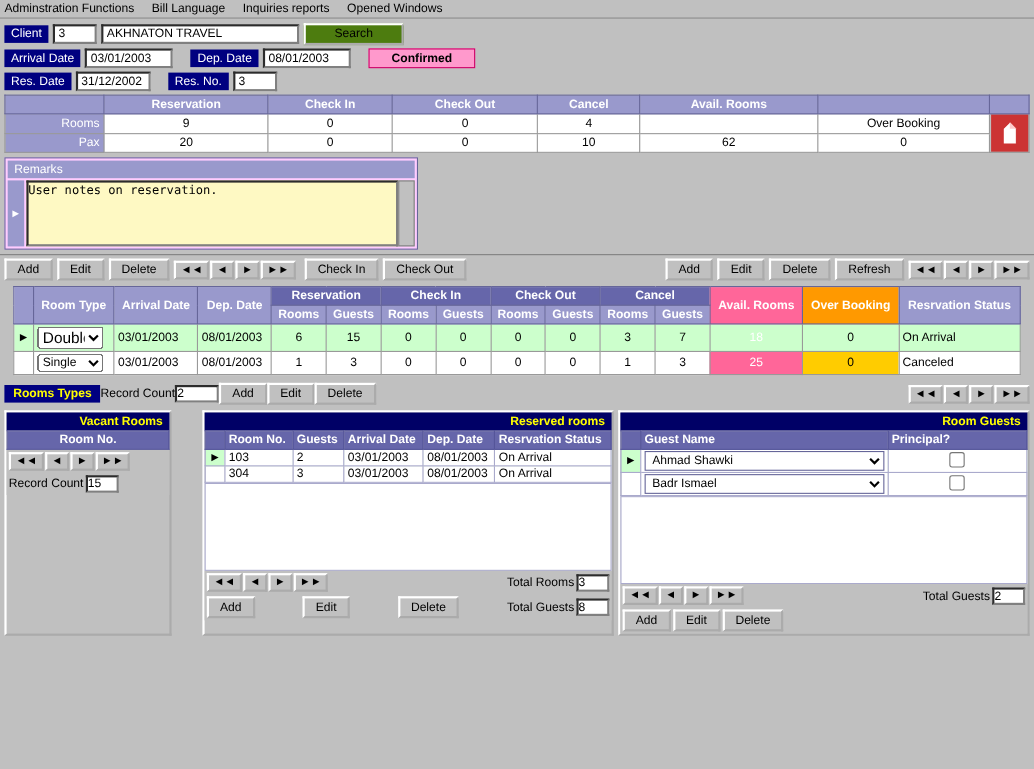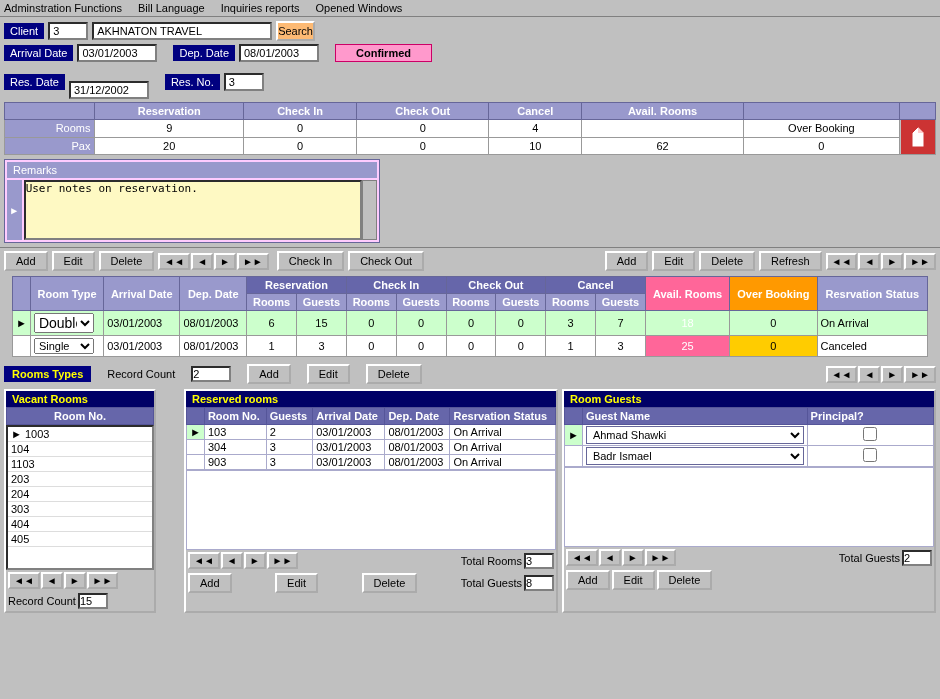--- a/index.html
+++ b/index.html
@@ -13,21 +13,21 @@
     .top-section { display: flex; padding: 4px; gap: 4px; background: #c0c0c0; flex-direction: column; }
     
     .left-panel { flex: 1; }
     .right-panel { width: 376px; }
 
     
     .client-row { display: flex; align-items: center; gap: 4px; margin-bottom: 3px; }
     .field-label { background: #000080; color: white; padding: 2px 6px; font-size: 11px; white-space: nowrap; }
     .field-input { border: 2px inset #808080; background: white; padding: 1px 3px; font-size: 11px; }
     .client-name-input { width: 180px; }
-    .search-btn { background: #fdba74; border: 2px outset #ffffff; padding: 2px 0; cursor: pointer; font-size: 11px; }
+    .search-btn { background: #4d7c0f; border: 2px outset #ffffff; padding: 2px 26px; cursor: pointer; font-size: 11px; }
 
     
     .date-row { display: flex; align-items: center; gap: 4px; margin-bottom: 3px; }
     .confirmed-badge { background: #ff99cc; border: 1px solid #cc0066; padding: 2px 20px; font-size: 11px; font-weight: bold; }
     
     
     .summary-table { width: 100%; border-collapse: collapse; margin-top: 2px; }
     .summary-table th { background: #9999cc; color: white; border: 1px solid #666699; padding: 2px 4px; text-align: center; font-size: 11px; }
     .summary-table td { border: 1px solid #999999; padding: 2px 4px; text-align: center; font-size: 11px; background: white; }
     .overbooking-cell { background: #ff9900; }
@@ -52,21 +52,21 @@
     .main-table-section { padding: 2px 12px; background: #c0c0c0; }
     .main-table { width: 100%; border-collapse: collapse; background: white; }
     .main-table-header-row th { background: #9999cc; color: white; border: 1px solid #666699; padding: 2px 4px; text-align: center; font-size: 11px; }
     .main-table-header-row th.group { background: #6666aa; }
     .main-table td { border: 1px solid #999999; padding: 2px 3px; font-size: 11px; background: white; }
     .main-table td.avail { background: #ff6699; color: white; text-align: center; }
     .main-table td.zero { background: #ffcc00; text-align: center; }
     .current-row td { background: #ccffcc !important; }
     .arrow-cell { width: 12px; background: white; text-align: center; }
 
-    .panel-title { background: #000066; color: #ffff00; padding: 2px 6px; font-size: 11px; text-align: left; font-weight: bold; }
+    .panel-title { background: #000066; color: #ffff00; padding: 2px 6px; font-size: 11px; text-align: right; font-weight: bold; }
     
     .data-table { width: 100%; border-collapse: collapse; }
     .data-table th { background: #6666aa; color: white; border: 1px solid #555599; padding: 2px 3px; font-size: 11px; text-align: left; }
     .data-table td { border: 1px solid #aaaacc; padding: 1px 3px; font-size: 11px; background: white; }
     
     .room-no-table { width: 100%; border-collapse: collapse; }
     .room-no-table th { background: #6666aa; color: white; border: 1px solid #555599; padding: 2px 3px; font-size: 11px; text-align: center; }
 
     .guest-dropdown { width: 100%; border: 1px solid #666699; background: white; padding: 1px 2px; font-size: 11px; }
     .principal-check { width: 14px; height: 14px; }
@@ -100,21 +100,21 @@
       <span class="field-label">Arrival Date</span>
       <input class="field-input" style="width: 80px;" value="03/01/2003">
       <span style="width:8px"></span>
       <span class="field-label">Dep. Date</span>
       <input class="field-input" style="width: 80px;" value="08/01/2003">
       <span style="width:8px"></span>
       <span class="confirmed-badge">Confirmed</span>
     </div>
     <div class="date-row">
       <span class="field-label">Res. Date</span>
-      <input class="field-input" style="width: 80px; margin-top: 16px;" value="31/12/2002">
+      <input class="field-input" style="width: 68px;" value="31/12/2002">
       <span style="width:8px"></span>
       <span class="field-label">Res. No.</span>
       <input class="field-input" style="width: 40px;" value="3">
     </div>
 
     <table class="summary-table">
       <thead>
         <tr>
           <th></th>
           <th>Reservation</th>
@@ -258,21 +258,21 @@
         <td style="text-align:center">1</td>
         <td style="text-align:center">3</td>
         <td class="avail" style="background:#ff6699;color:white;text-align:center">25</td>
         <td class="zero" style="text-align:center">0</td>
         <td>Canceled</td>
       </tr>
     </tbody>
   </table>
 </div>
 
-<div style="display:flex; align-items:center; gap:16px; padding:3px 4px; background:#c0c0c0; margin-top:2px;">
+<div style="display:flex; align-items:center; gap:0; padding:3px 4px; background:#c0c0c0; margin-top:2px;">
   <span style="background:#000080;color:yellow;font-weight:bold;padding:2px 8px;font-size:11px;">Rooms Types</span>
   <span style="font-size:11px;">Record Count</span>
   <input style="width: 40px; font-size: 11px; border: 2px inset rgb(128, 128, 128);" value="2">
   <button class="tool-btn">Add</button>
   <button class="tool-btn">Edit</button>
   <button class="tool-btn">Delete</button>
   <span style="flex:1"></span>
   <div class="nav-group">
     <button class="nav-btn">◄◄</button>
     <button class="nav-btn">◄</button>
@@ -285,50 +285,20 @@
 
   <div style="width:152px; border:2px outset #ffffff; background:#c0c0c0;">
     <div class="panel-title">Vacant Rooms</div>
     <table class="room-no-table">
       <thead>
         <tr>
             <th>Room No.</th>
           </tr>
       </thead>
     </table>
-    <div class="scrollable-list" style="height:145px;">
-      <table>
-        <tbody>
-            <tr>
-              <td>► 1003</td>
-            </tr>
-        <tr>
-              <td>104</td>
-            </tr>
-        <tr>
-              <td>1103</td>
-            </tr>
-        <tr>
-              <td>203</td>
-            </tr>
-        <tr>
-              <td>204</td>
-            </tr>
-        <tr>
-              <td>303</td>
-            </tr>
-        <tr>
-              <td>404</td>
-            </tr>
-        <tr>
-              <td>405</td>
-            </tr>
-      </tbody>
-        </table>
-    </div>
 
     <div style="display:flex;align-items:center;justify-content:space-between;padding:2px;background:#c0c0c0;">
       <div class="nav-group">
         <button class="nav-btn">◄◄</button>
         <button class="nav-btn">◄</button>
         <button class="nav-btn">►</button>
         <button class="nav-btn">►►</button>
       </div>
     </div>
     <div style="display:flex;align-items:center;gap:2px;padding:2px;background:#c0c0c0;">
@@ -355,28 +325,20 @@
           <td style="background:#ccffcc;text-align:center;">►</td>
           <td>103</td>
           <td>2</td>
           <td>03/01/2003</td>
           <td>08/01/2003</td>
           <td>On Arrival</td>
         </tr>
         <tr>
           <td style="text-align:center;"></td>
           <td>304</td>
-          <td>3</td>
-          <td>03/01/2003</td>
-          <td>08/01/2003</td>
-          <td>On Arrival</td>
-        </tr>
-        <tr>
-          <td style="text-align:center;"></td>
-          <td>903</td>
           <td>3</td>
           <td>03/01/2003</td>
           <td>08/01/2003</td>
           <td>On Arrival</td>
         </tr>
       </tbody>
     </table>
     <div style="height:80px;background:white;border:1px solid #aaaacc;"></div>
 
     <div style="display:flex;align-items:center;justify-content:space-between;padding:2px;background:#c0c0c0;">

